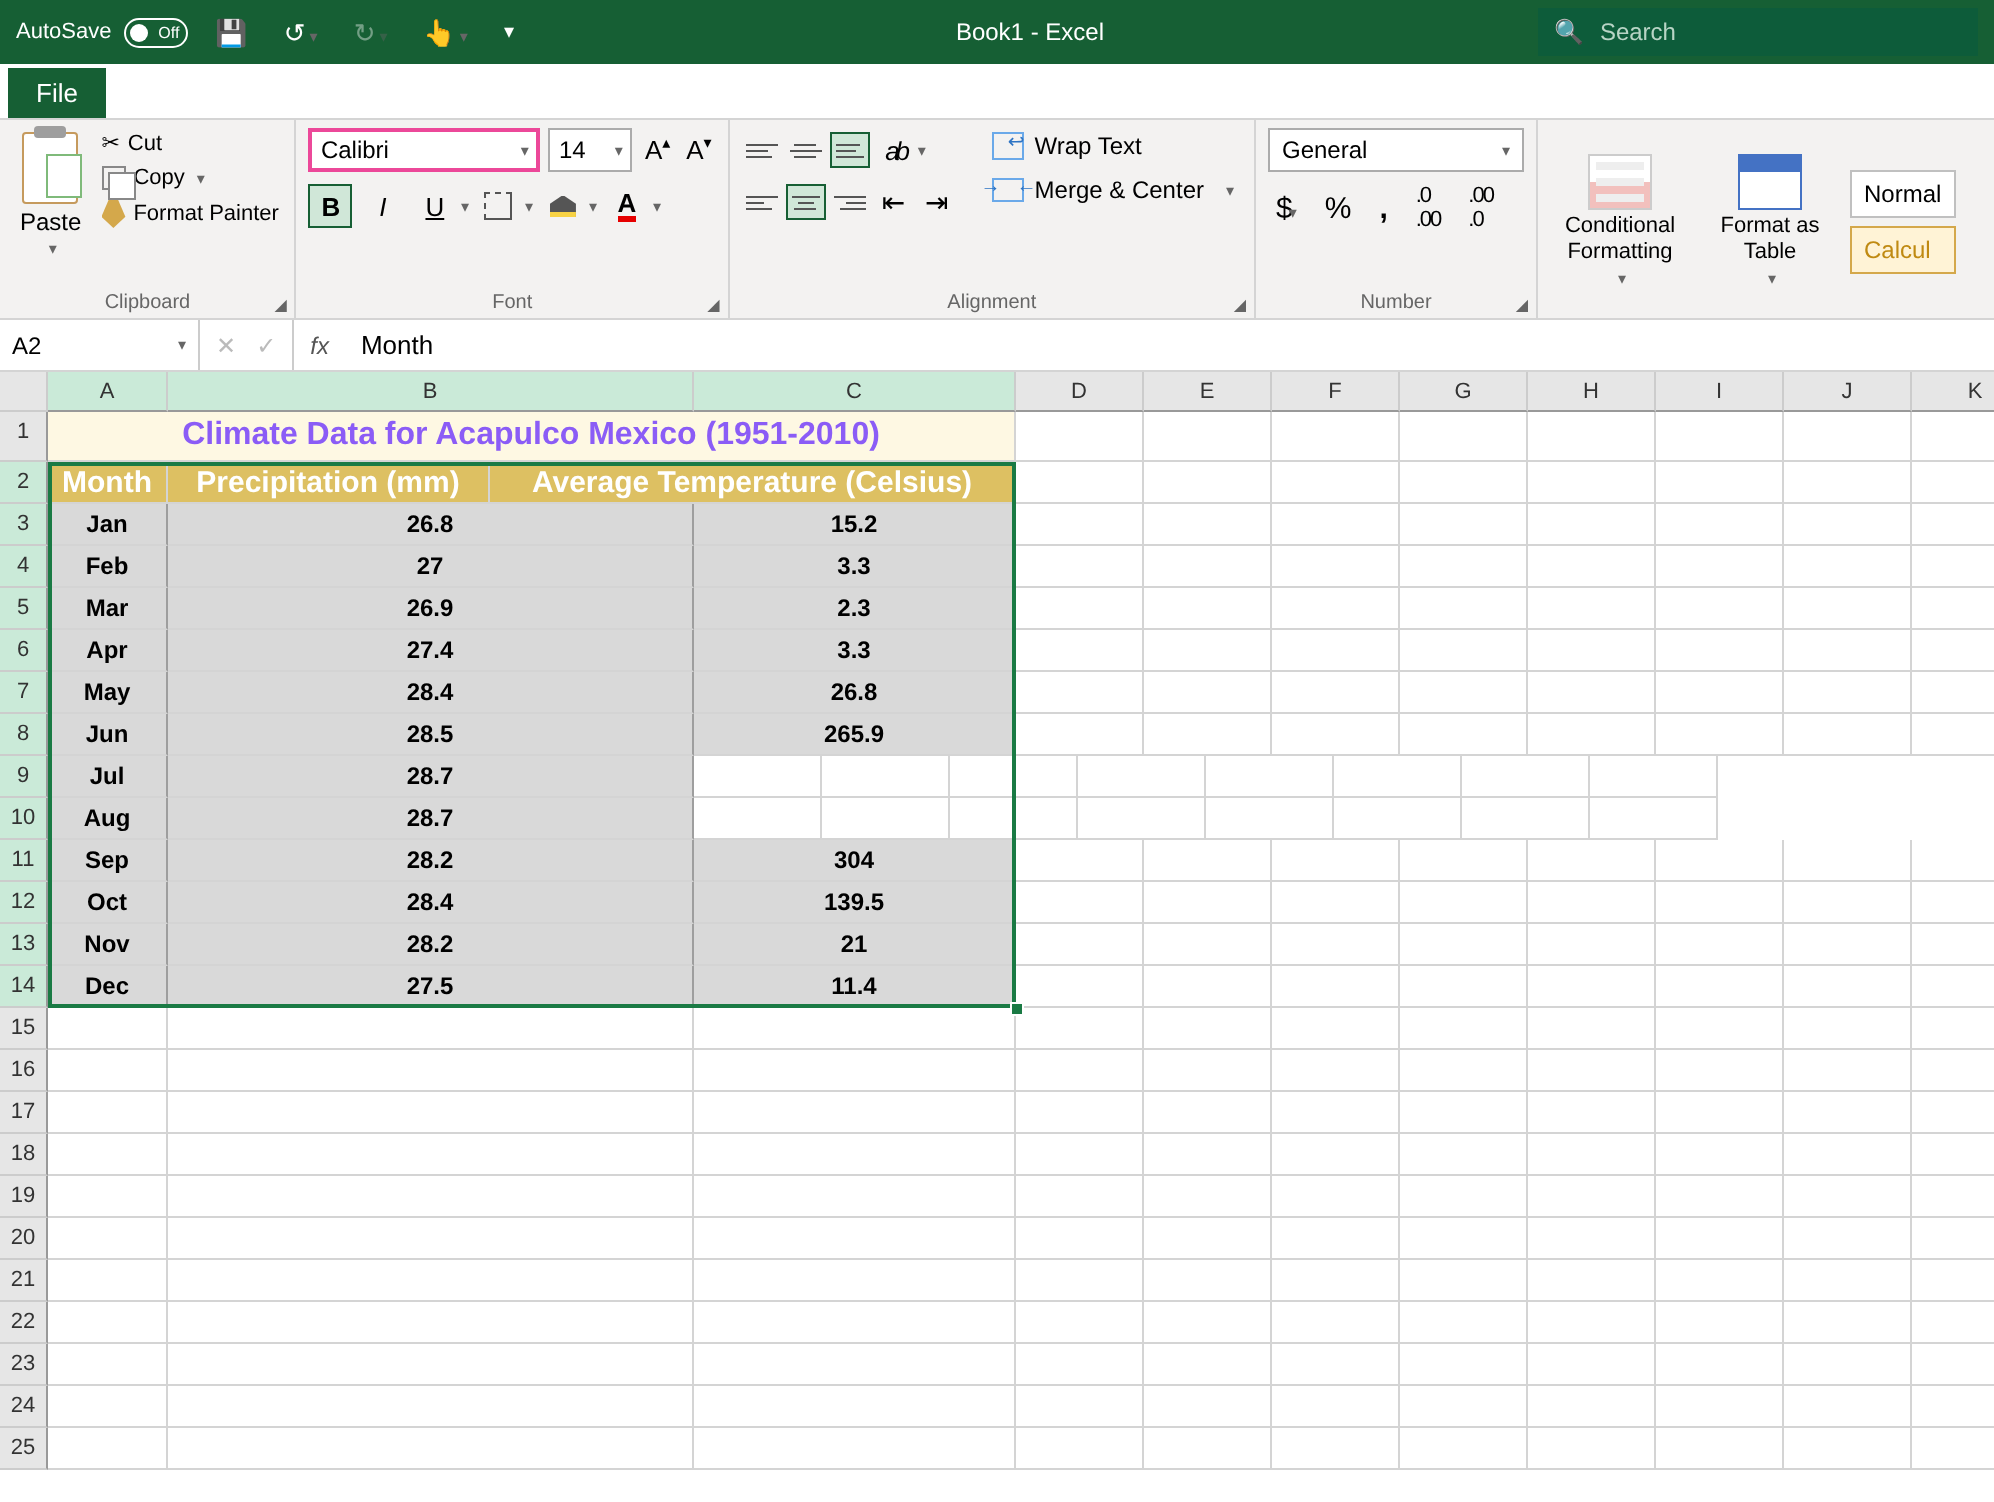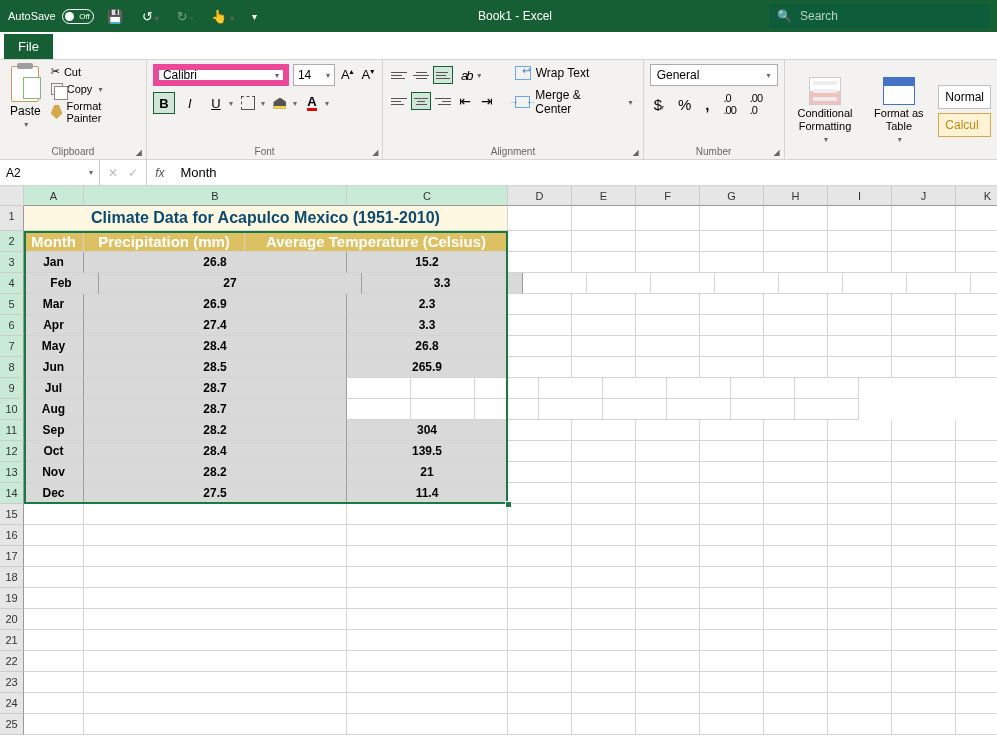--- a/index.html
+++ b/index.html
@@ -33,21 +33,21 @@
 .paste-btn { display: flex; flex-direction: column; align-items: center; gap: 2px; padding: 2px 4px; }
 .paste-icon { width: 28px; height: 36px; background: #fff; border: 1px solid #c59a5d; position: relative; border-radius: 2px;}
 .paste-icon::before { content:""; position:absolute; top:-4px; left:5px; width:16px; height:6px; background:#9e9e9e; border-radius:2px;}
 .paste-icon::after { content:""; position:absolute; bottom:2px; right:-3px; width:16px; height:20px; background:#fff; border:1px solid #7fba7a;}
 .small-btn-col { display: flex; flex-direction: column; gap: 3px; font-size: 11px; }
 .small-btn { display: flex; align-items: center; gap: 4px; padding: 1px 2px; cursor:pointer; }
 .drop-caret { font-size: 8px; color: #666; margin-left: 2px; }
 
 .font-group .group-body { flex-direction: column; gap: 6px; }
 .font-row { display: flex; align-items: center; gap: 4px; }
-.font-select { border: 6px solid #ec4899; background:#fff; height: 22px; width: 136px; padding: 0 4px; font-size: 12px; display:flex; align-items:center; justify-content:space-between;}
+.font-select { border: 2px solid #ec4899; background:#fff; height: 22px; width: 116px; padding: 0 4px; font-size: 12px; display:flex; align-items:center; justify-content:space-between;}
 .size-select { border: 1px solid #ababab; background:#fff; height: 22px; width: 42px; padding: 0 4px; font-size: 12px; display:flex; align-items:center; justify-content:space-between;}
 .inc-dec { font-size: 13px; padding: 0 2px; cursor:pointer; }
 .font-btn { width: 22px; height: 22px; display: inline-flex; align-items: center; justify-content: center; font-size: 13px; cursor:pointer; }
 .font-btn.pressed { background: #d0e7d8; border:1px solid #165f34;}
 .split-caret { font-size:8px; color:#666; margin-left:-2px;}
 
 .align-group .group-body { flex-direction: column; gap: 6px; }
 .align-row { display: flex; gap: 2px; align-items:center; }
 .align-box { width: 20px; height: 18px; display:inline-flex; flex-direction:column; justify-content:center; gap:2px; padding:2px; cursor:pointer;}
 .align-box span { height:1px; background:#555; display:block;}
@@ -82,21 +82,21 @@
 .col-h { background:#e6e6e6; border-right:1px solid #ccc; border-bottom:1px solid #999; text-align:center; font-size:11px; color:#333; line-height:20px; }
 .col-h.sel { background:#caead8;}
 .row-headers { position:absolute; left:0; top:20px; width:24px; }
 .row-h { background:#e6e6e6; border-bottom:1px solid #ccc; border-right:1px solid #999; text-align:center; font-size:11px; color:#333; height:21px; line-height:21px;}
 .row-h.sel { background:#caead8;}
 .cells { position:absolute; left:24px; top:20px; }
 .row { display:flex; height:21px; }
 .cell { border-right:1px solid #d4d4d4; border-bottom:1px solid #d4d4d4; font-size:12px; padding:0 4px; display:flex; align-items:center; overflow:hidden; white-space:nowrap; }
 
 
-.title-cell { background:#fef8e3; font-weight:bold; font-size:16px; color:#0c4a6e; justify-content:center; }
+.title-cell { background:#fef8e3; font-weight:bold; font-size:16px; color:#8b5cf6; justify-content:center; }
 .hdr-cell { background:#ddc062; color:#fff; font-weight:bold; font-size:15px; justify-content:center;}
 .data-month { background:#d9d9d9; font-weight:bold; justify-content:center; border-right:1px solid #9e9e9e;}
 .data-val { background:#d9d9d9; font-weight:bold; justify-content:center; border-right:1px solid #9e9e9e;}
 .selection-border { position:absolute; border:2px solid #1a7a44; pointer-events:none;}
 .sel-handle { position:absolute; width:7px; height:7px; background:#1a7a44; border:1px solid #fff;}
 
 .scissors::before{content:"\2702";}
 .copy-ic{width:12px;height:12px;border:1px solid #888;position:relative;}
 .copy-ic::after{content:"";position:absolute;left:2px;top:2px;width:12px;height:12px;border:1px solid #888;background:#fff;}
 .brush{width:12px;height:14px;background:#d4a84b;clip-path:polygon(30% 0,70% 0,100% 60%,50% 100%,0 60%);}
@@ -389,21 +389,21 @@
         <div class="cell " style="width: 64px;"></div>
         <div class="cell " style="width: 64px;"></div>
         <div class="cell " style="width: 64px;"></div>
         <div class="cell " style="width: 64px;"></div>
         <div class="cell " style="width: 64px;"></div>
         <div class="cell " style="width: 64px;"></div>
         <div class="cell " style="width: 64px;"></div>
         <div class="cell " style="width: 64px;"></div>
       </div>
       <div class="row">
-        <div class="cell data-month" style="width: 75px;">Feb</div>
+        <div class="cell data-month" style="width: 60px;">Feb</div>
         <div class="cell data-val" style="width: 263px;">27</div>
         <div class="cell data-val" style="width: 161px;">3.3</div>
         <div class="cell " style="width: 64px;"></div>
         <div class="cell " style="width: 64px;"></div>
         <div class="cell " style="width: 64px;"></div>
         <div class="cell " style="width: 64px;"></div>
         <div class="cell " style="width: 64px;"></div>
         <div class="cell " style="width: 64px;"></div>
         <div class="cell " style="width: 64px;"></div>
         <div class="cell " style="width: 64px;"></div>

